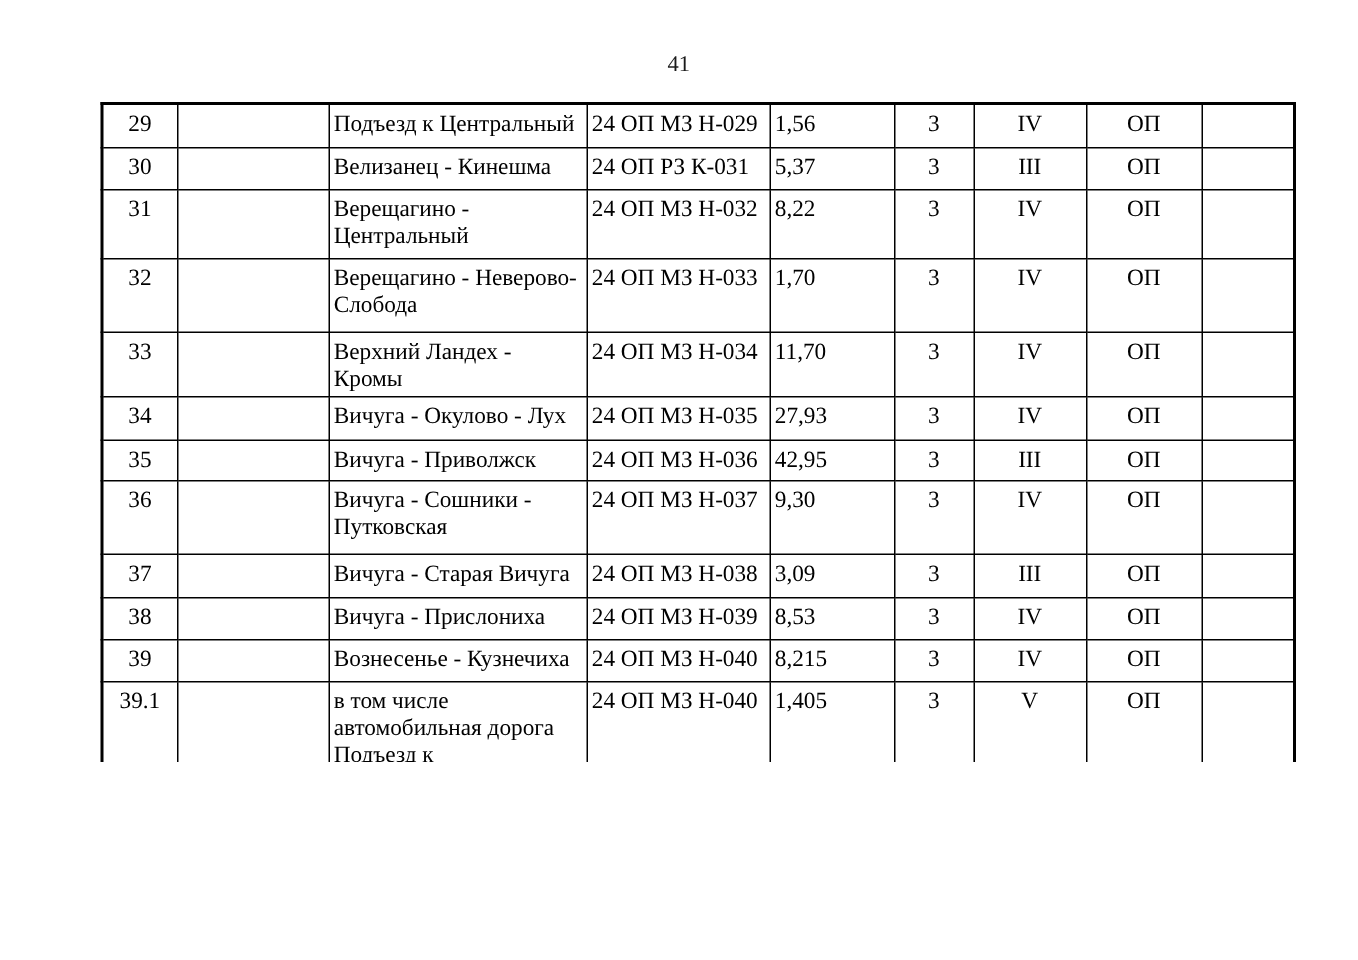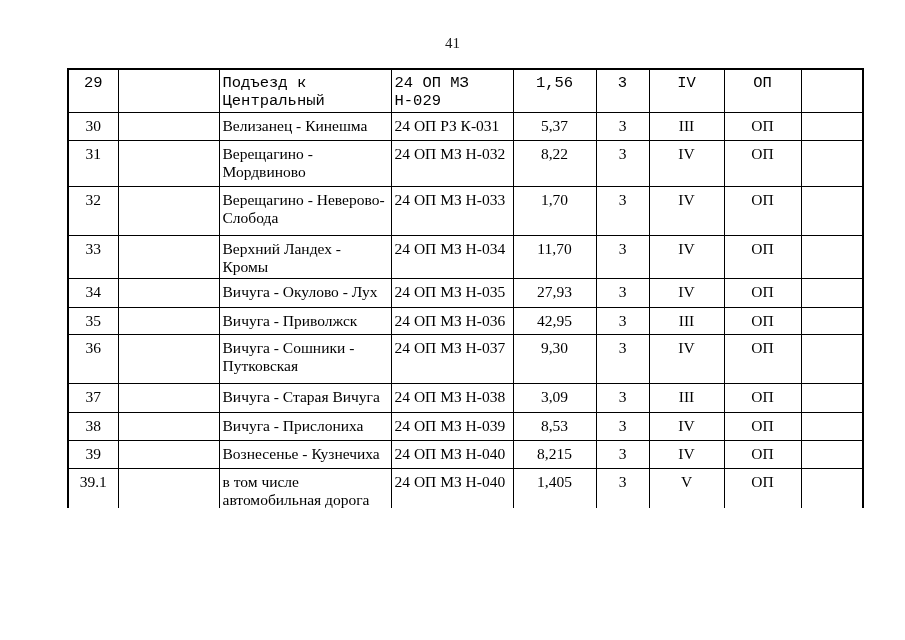--- a/index.html
+++ b/index.html
@@ -38,27 +38,27 @@
     border: 1px solid #000000;
     vertical-align: top;
     padding: 4px 3px 2px 3px;
     line-height: 18px;
     word-wrap: break-word;
   }
   td.c-num   { text-align: center; }
   td.c-blank { }
   td.c-name  { text-align: left; padding-left: 6px; padding-right: 2px; white-space: pre-line; }
   td.c-id    { text-align: left; padding-left: 4px; padding-right: 2px; }
-  td.c-len   { text-align: center; }
+  td.c-len   { }
   td.c-val   { text-align: center; }
   td.c-cat   { text-align: center; }
   td.c-op    { text-align: center; }
   td.c-last  { }
   
-  tr.r0  { height: 29px; font-family: Liberation Mono, monospace; }
+  tr.r0  { height: 29px; }
   tr.r1  { height: 28px; }
   tr.r2  { height: 46px; }
   tr.r3  { height: 49px; }
   tr.r4  { height: 43px; }
   tr.r5  { height: 29px; }
   tr.r6  { height: 27px; padding-left: 44px; }
   tr.r7  { height: 49px; }
   tr.r8  { height: 29px; }
   tr.r9  { height: 28px; }
   tr.r10 { height: 28px; }
@@ -103,21 +103,21 @@
         <td class="c-len">5,37</td>
         <td class="c-val">3</td>
         <td class="c-cat">III</td>
         <td class="c-op">ОП</td>
         <td class="c-last"></td>
       </tr>
       <tr class="r2">
         <td class="c-num">31</td>
         <td class="c-blank"></td>
         <td class="c-name">Верещагино -
-Мордвиново</td>
+Центральный</td>
         <td class="c-id">24 ОП МЗ Н-032</td>
         <td class="c-len">8,22</td>
         <td class="c-val">3</td>
         <td class="c-cat">IV</td>
         <td class="c-op">ОП</td>
         <td class="c-last"></td>
       </tr>
       <tr class="r3">
         <td class="c-num">32</td>
         <td class="c-blank"></td>

